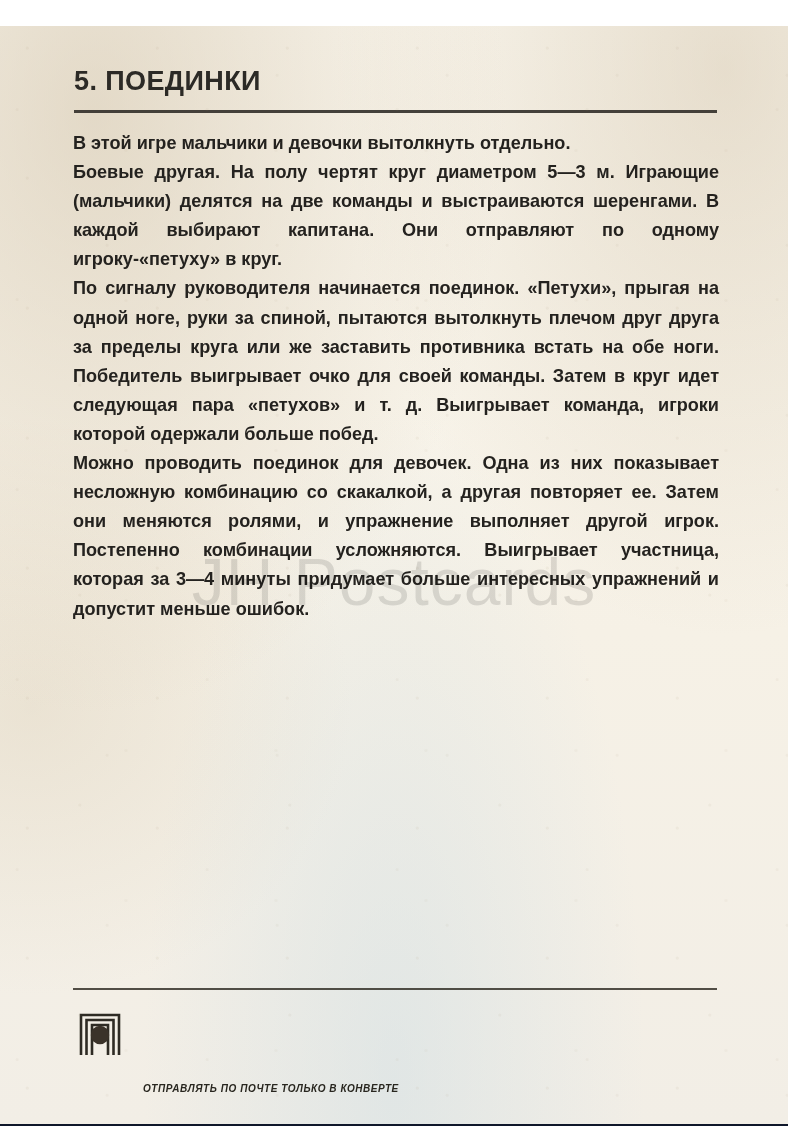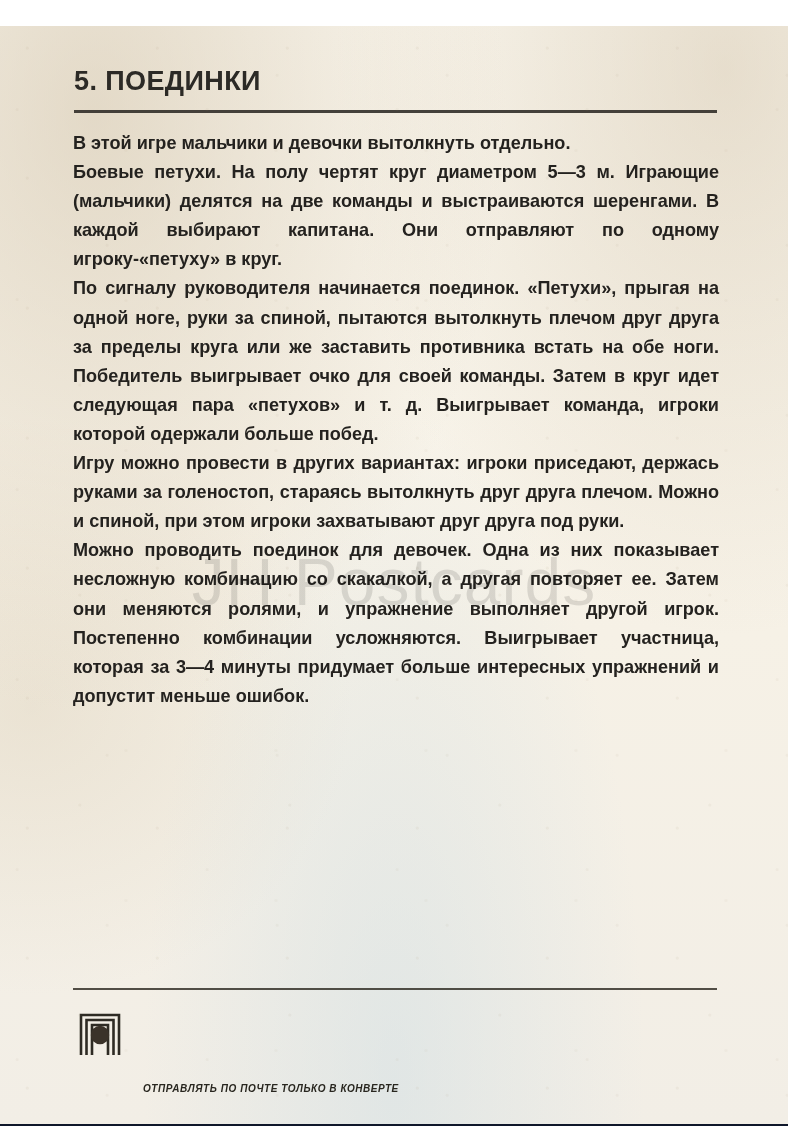--- a/index.html
+++ b/index.html
@@ -187,27 +187,24 @@
 
     <div class="heading">5. ПОЕДИНКИ</div>
 
     <div class="rule-top"></div>
 
     <div class="body-text">
       <p class="para">
         <span>В этой игре мальчики и девочки вытолкнуть отдельно.</span>
       </p>
       <p class="para">
-        <span class="bold-lead">Боевые петухи.</span><span> На полу чертят круг диаметром 5—3 м. Играющие (мальчики) делятся на две команды и выстраиваются шеренгами. В каждой выбирают капитана. Они отправляют по одному игроку-«петуху» в круг.</span>
+        <span class="bold-lead">Боевые другая.</span><span> На полу чертят круг диаметром 5—3 м. Играющие (мальчики) делятся на две команды и выстраиваются шеренгами. В каждой выбирают капитана. Они отправляют по одному игроку-«петуху» в круг.</span>
       </p>
       <p class="para">
         <span>По сигналу руководителя начинается поединок. «Петухи», прыгая на одной ноге, руки за спиной, пытаются вытолкнуть плечом друг друга за пределы круга или же заставить противника встать на обе ноги. Победитель выигрывает очко для своей команды. Затем в круг идет следующая пара «петухов» и т. д. Выигрывает команда, игроки которой одержали больше побед.</span>
-      </p>
-      <p class="para">
-        <span>Игру можно провести в других вариантах: игроки приседают, держась руками за голеностоп, стараясь вытолкнуть друг друга плечом. Можно и спиной, при этом игроки захватывают друг друга под руки.</span>
       </p>
       <p class="para">
         <span>Можно проводить поединок для девочек. Одна из них показывает несложную комбинацию со скакалкой, а другая повторяет ее. Затем они меняются ролями, и упражнение выполняет другой игрок. Постепенно комбинации усложняются. Выигрывает участница, которая за 3—4 минуты придумает больше интересных упражнений и допустит меньше ошибок.</span>
       </p>
     </div>
 
     <div class="watermark">JH Postcards</div>
 
     <div class="rule-bottom"></div>
 

